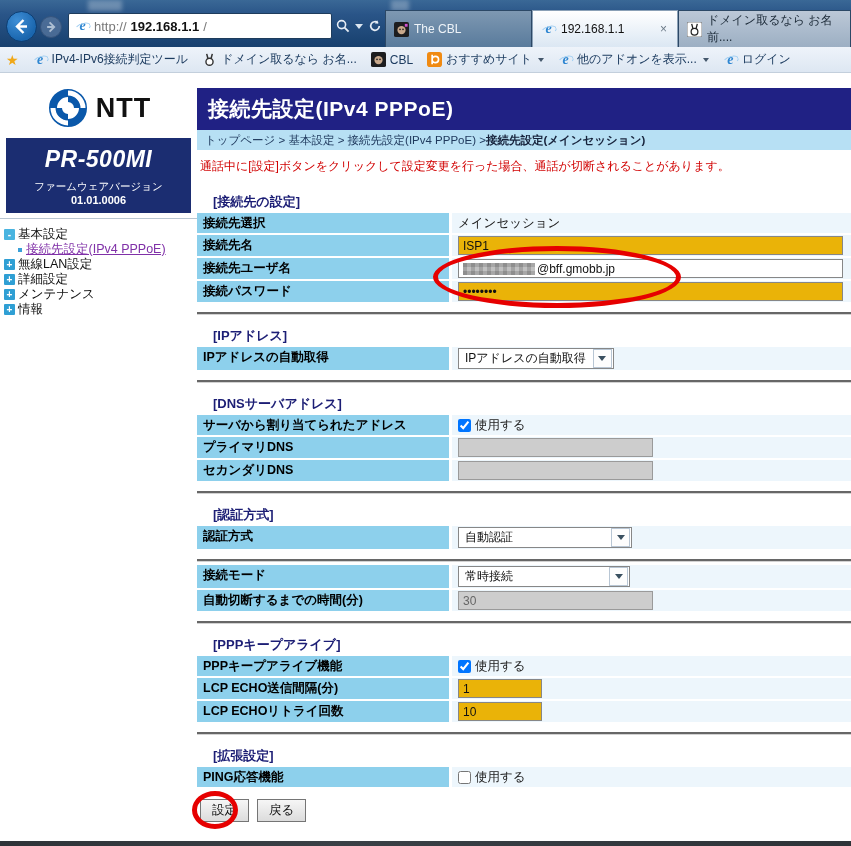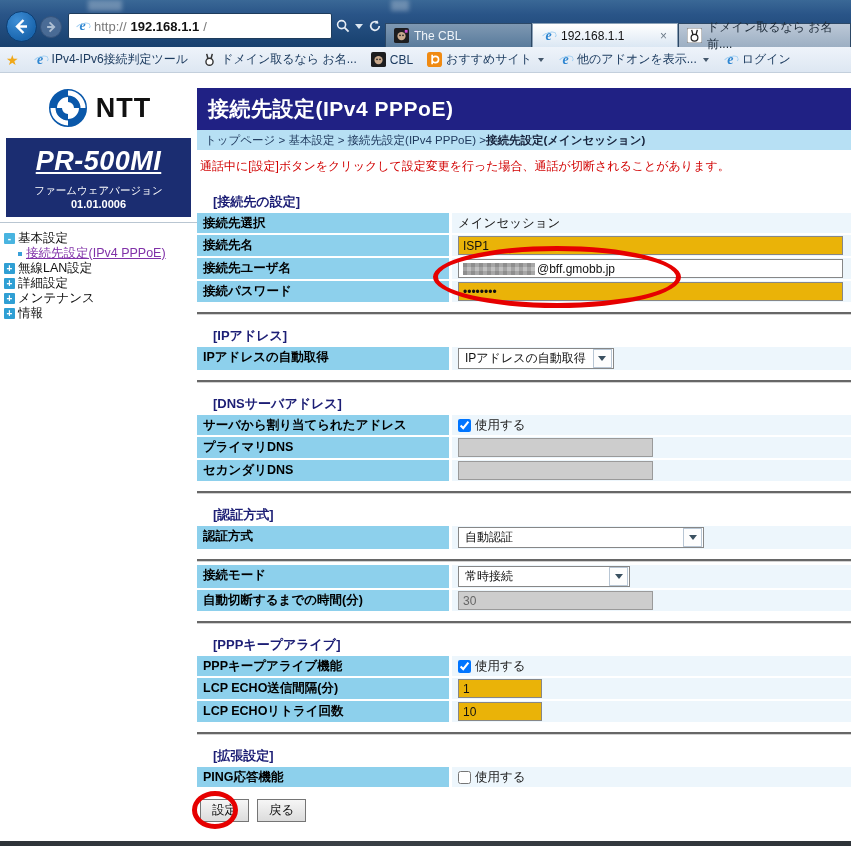--- a/index.html
+++ b/index.html
@@ -16,21 +16,21 @@
   .back { left:6px; top:11px; width:31px; height:31px;
     background:radial-gradient(circle at 35% 30%, #3f8fd6, #1a66ae 70%); border:1px solid #0d3f74; cursor:pointer; }
   .fwd { left:40px; top:16px; width:22px; height:22px; background:#51719a; border:1px solid #3a567c; opacity:.85; }
   .urlbox { position:absolute; left:68px; top:13px; width:264px; height:26px; background:#fff;
     border:1px solid #1e3c5c; border-radius:2px; display:flex; align-items:center; padding:0 6px; gap:4px;
     font-size:13px; cursor:text; }
   .u-pre,.u-slash { color:#787878; } .u-host { color:#111; font-weight:bold; }
   .addr-icons { position:absolute; left:336px; top:15px; display:flex; align-items:center; gap:5px; height:22px; }
   .caret-down { width:0; height:0; border-left:4px solid transparent; border-right:4px solid transparent; border-top:5px solid #dce6f0; }
   
-  .tabs { position:absolute; right:0; bottom:0; height:24px; left:385px; display:flex; }
+  .tabs { position:absolute; right:0; bottom:0; height:37px; left:385px; display:flex; }
   .tab { display:flex; align-items:center; gap:5px; padding:0 8px; font-size:12px; border:1px solid #2c4866; border-bottom:none; cursor:pointer; }
   .tab1 { width:147px; background:linear-gradient(#7e98b2,#597b9c); color:#eef3f8; }
   .tab2 { width:146px; background:linear-gradient(#ffffff,#dbe7f3); color:#111; border-color:#8aa0b6; }
   .tab3 { flex:1; background:linear-gradient(#bcc8d7,#9cafc3); color:#1c2a38; }
   .tab .close { margin-left:auto; color:#6d7b89; font-size:12px; padding:0 2px; }
   .favicon { width:15px; height:15px; flex:0 0 15px; }
 
   
   .favbar { height:26px; background:linear-gradient(#eef3fa,#dde7f2); border-bottom:1px solid #c3cfdc;
     display:flex; align-items:center; padding:0 6px; gap:14px; font-size:12px; color:#1d3c60; }
@@ -46,21 +46,21 @@
 
   
   .page { display:flex; height:768px; background:#fff; }
   .sidebar { width:197px; flex:0 0 197px; }
   .main { flex:1; position:relative; }
 
   
   .logo-row { margin:13px auto 0; display:flex; align-items:center; justify-content:center; gap:6px; }
   .ntt-word { font-size:27px; font-weight:bold; letter-spacing:1px; color:#111; }
   .devbox { margin:8px 6px 0; background:#1b2d71; color:#fff; text-align:center; padding:8px 2px 7px; }
-  .devbox .model { font-style:italic; font-weight:bold; font-size:27px; letter-spacing:0.5px;text-decoration:underline; }
+  .devbox .model { font-style:italic; font-weight:bold; font-size:23px; letter-spacing:0.5px; }
   .devbox .fw { font-size:10.5px; margin-top:7px; }
   .devbox .fwv { font-size:11px; font-weight:bold; }
   .side-sep { border-top:1px solid #b9c6d2; margin-top:5px; }
   .menu { margin:8px 0 0 4px; font-size:12.5px; color:#111; }
   .m-item { display:flex; align-items:center; gap:3px; line-height:15px; cursor:pointer; }
   .m-ico { width:11px; height:11px; flex:0 0 11px; background:#2f9fd4; color:#fff; font-size:10px; line-height:11px;
     text-align:center; font-weight:bold; border-radius:1px; }
   .m-ico.minus { background:#49b4e0; }
   .m-sub { margin-left:14px; display:flex; align-items:center; gap:4px; line-height:15px; }
   .m-bullet { width:4px; height:4px; background:#3aa0d8; }
@@ -346,21 +346,21 @@
             </div>
         </div>
       </div>
       <div class="sep"></div>
 
       <div class="sec-title">[認証方式]</div>
       <div class="rows">
         <div class="row">
           <div class="lbl">認証方式</div>
           <div class="val">
-            <div class="fsel" style="width:246px">
+            <div class="fsel" style="width:174px">
               <span class="st">自動認証</span>
               <span class="sa">
                   <i></i>
                 </span>
             </div>
           </div>
         </div>
       </div>
       <div class="sep"></div>
 

